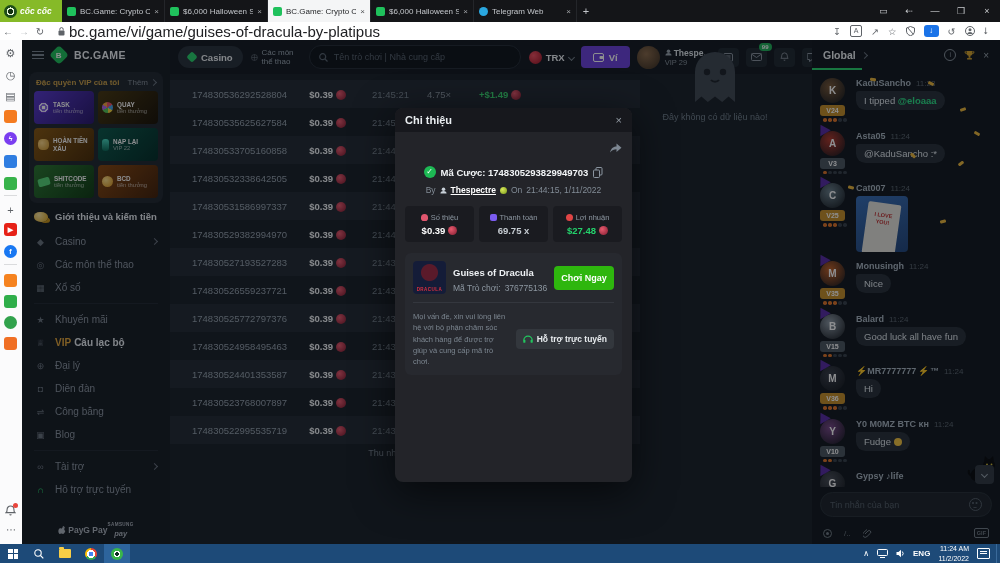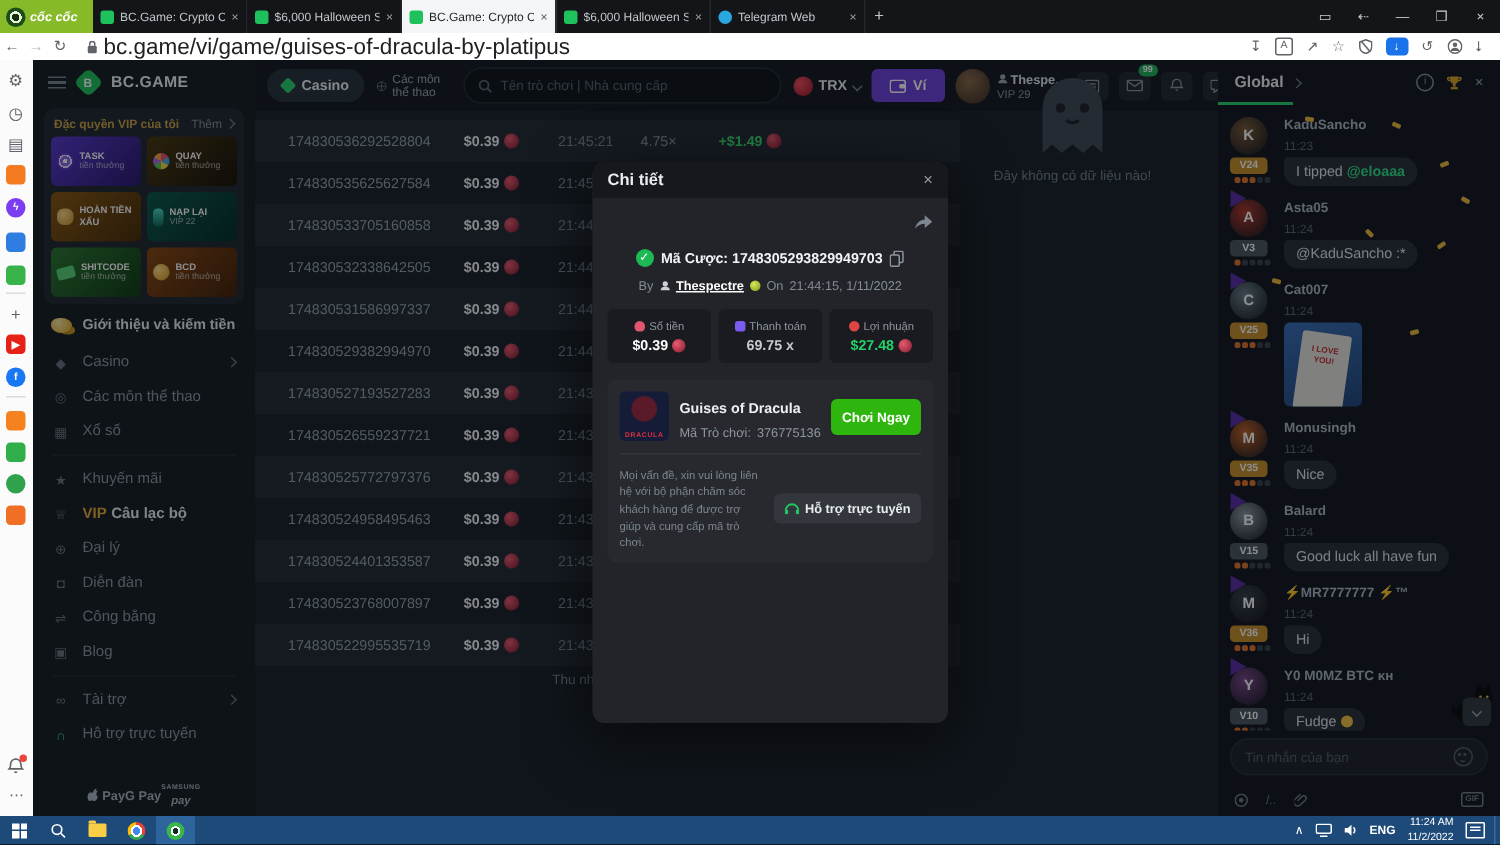--- a/index.html
+++ b/index.html
@@ -143,21 +143,21 @@
   .av-col{width:30px;flex:none;position:relative;}
   .avatar{width:25px;height:25px;border-radius:50%;color:#fff;font-size:10px;font-weight:bold;display:flex;align-items:center;justify-content:center;}
   .hat{position:absolute;top:-7px;left:-3px;width:0;height:0;border-left:6px solid transparent;border-right:6px solid transparent;border-bottom:10px solid #5a2ea6;transform:rotate(-30deg);z-index:2;}
   .vbadge{margin-top:2px;width:25px;height:11px;border-radius:3px;font-size:7px;font-weight:bold;color:#fff;display:flex;align-items:center;justify-content:center;}
   .vb-gold{background:#c7902b;}
   .vb-gray{background:#4e5862;}
   .stars{display:flex;gap:1.5px;margin-top:2px;justify-content:center;}
   .stars i{width:3.5px;height:3.5px;border-radius:50%;background:#39424c;}
   .stars i.on{background:#e0762a;}
   .m-col{flex:1;min-width:0;}
-  .m-head{font-size:9px;color:#aab6c2;display:flex;gap:5px;align-items:baseline;flex-direction:column;}
+  .m-head{font-size:9px;color:#aab6c2;display:flex;gap:5px;align-items:baseline;}
   .m-name{font-weight:bold;white-space:nowrap;overflow:hidden;max-width:108px;}
   .m-time{color:#5d6771;font-size:8px;flex:none;}
   .bubble{margin-top:3px;display:inline-block;background:#2a323b;border-radius:10px;border-top-left-radius:3px;padding:4px 8px;font-size:9.5px;color:#dfe5ea;max-width:128px;}
   .mention{color:#2ee087;font-weight:bold;}
   .tipbox{margin-top:4px;width:126px;height:23px;background:#232a31;border-radius:6px;display:flex;align-items:center;gap:6px;padding:0 8px;}
   .tip-coin{width:11px;height:11px;border-radius:50%;background:radial-gradient(circle at 35% 35%,#3fe08a,#168a47);flex:none;}
   .tip-amt{font-size:9.5px;font-weight:bold;color:#fff;}
   .img-card{margin-top:3px;width:52px;height:56px;border-radius:4px;background:linear-gradient(160deg,#3a70b8,#25497e);position:relative;overflow:hidden;}
   .img-inner{position:absolute;left:9px;top:7px;width:33px;height:43px;background:#e8e6df;transform:rotate(8deg);border-radius:2px;color:#c03030;font-size:5.5px;font-weight:bold;text-align:center;padding-top:9px;line-height:1.3;}
   .confetti{position:absolute;width:6px;height:3px;background:#edb83d;border-radius:1px;z-index:1;}
@@ -836,21 +836,21 @@
             <path d="M2,5 L5,2 a1.6,1.6 0 0 1 2.3,2.3 L4,7.5 a2.6,2.6 0 0 1 -3.7,-3.7 L4,0.5" fill="none" stroke="#747e88"></path>
           </svg>
         <span class="gifbox">GIF</span>
       </div>
     </div>
 
     <div class="overlay"></div>
 
     <div class="modal">
       <div class="modal-head">
-        <span class="modal-title">Chi tiết</span>
+        <span class="modal-title">Chi thiệu</span>
         <span class="modal-x">×</span>
       </div>
       <div class="modal-body">
         <div class="share-row">
           <svg width="14" height="12" viewBox="0 0 14 12">
               <path d="M2,11.5 C3,7 6,5.5 8.5,5.5 L8.5,2.5 L13.5,6.8 L8.5,11 L8.5,8.2 C6,8.2 3.8,9.3 2,11.5 Z" fill="#7d8792"></path>
             </svg>
         </div>
         <div class="bet-row">
           <span class="chk">✓</span>
@@ -868,21 +868,21 @@
             </svg>
           <span class="player">Thespectre</span>
           <span class="pbadge"></span>
           <span>On</span>
           <span>21:44:15, 1/11/2022</span>
         </div>
         <div class="stats">
           <div class="sbox">
             <span class="slabel">
                 <span class="sic2 ic-pig"></span>
-                <span>Số tiền</span>
+                <span>Số thiệu</span>
               </span>
             <span class="sval">
                 <span>$0.39</span>
                 <span class="coin"></span>
               </span>
           </div>
           <div class="sbox">
             <span class="slabel">
                 <span class="sic2 ic-card"></span>
                 <span>Thanh toán</span>

